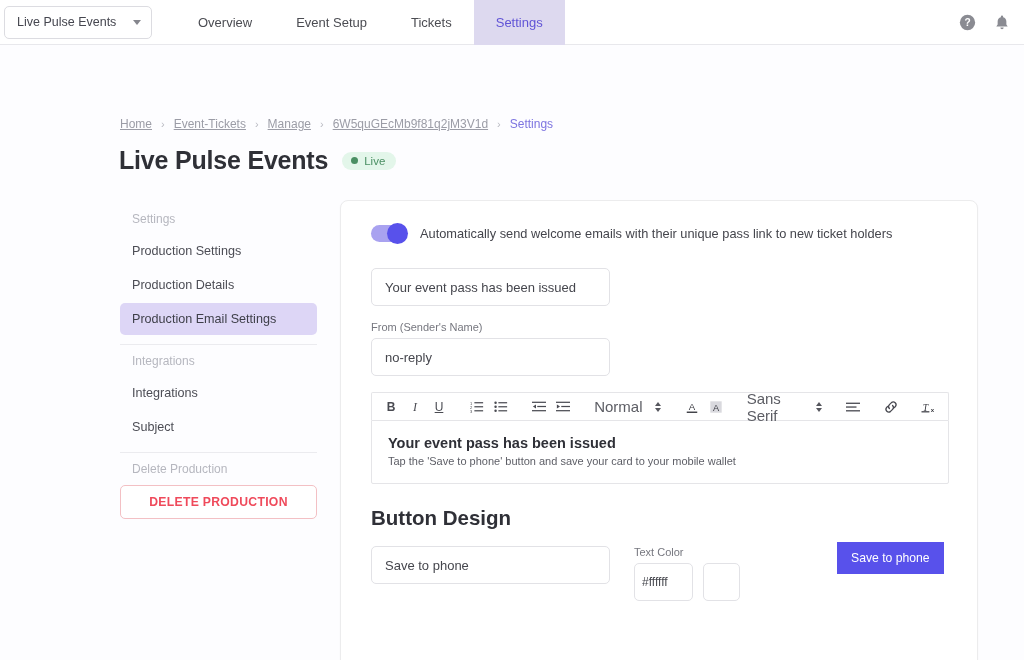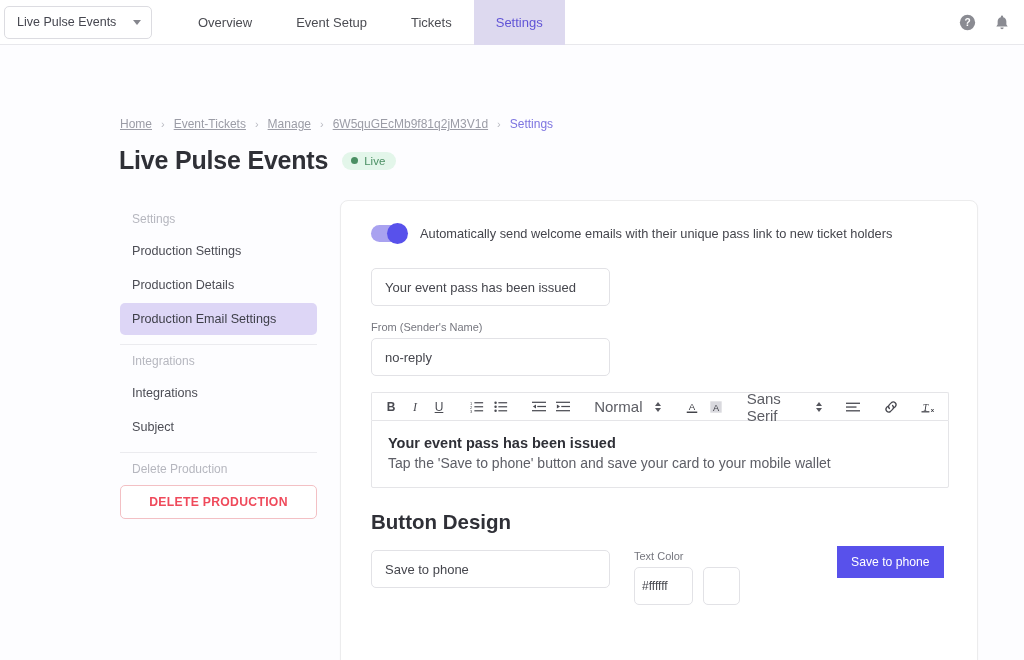--- a/index.html
+++ b/index.html
@@ -174,21 +174,21 @@
     border-right: 3.5px solid transparent;
   }
   .spin i.up { border-bottom: 4px solid #56575e; }
   .spin i.dn { border-top: 4px solid #56575e; }
   .editor-body {
     border: 1px solid #e5e5e8; border-radius: 0 0 2px 2px;
     background: #fff; padding: 14px 16px 16px 16px;
     min-height: 62px;
   }
   .editor-h { font-size: 14.5px; font-weight: bold; color: #2f3037; margin-bottom: 4px; }
-  .editor-p { font-size: 14px; color: #5d5e66; }
+  .editor-p { font-size: 11px; color: #5d5e66; }
 
   
   .btn-design { margin-top: 22px; position: relative; }
   .bd-grid { display: flex; gap: 24px; }
   .bd-left { width: 239px; }
   .color-field { margin-bottom: 12px; }
   .color-row { display: flex; align-items: flex-start; gap: 10px; }
   .color-input {
     width: 59px; height: 38px;
     border: 1px solid #e2e2e6; border-radius: 5px;

